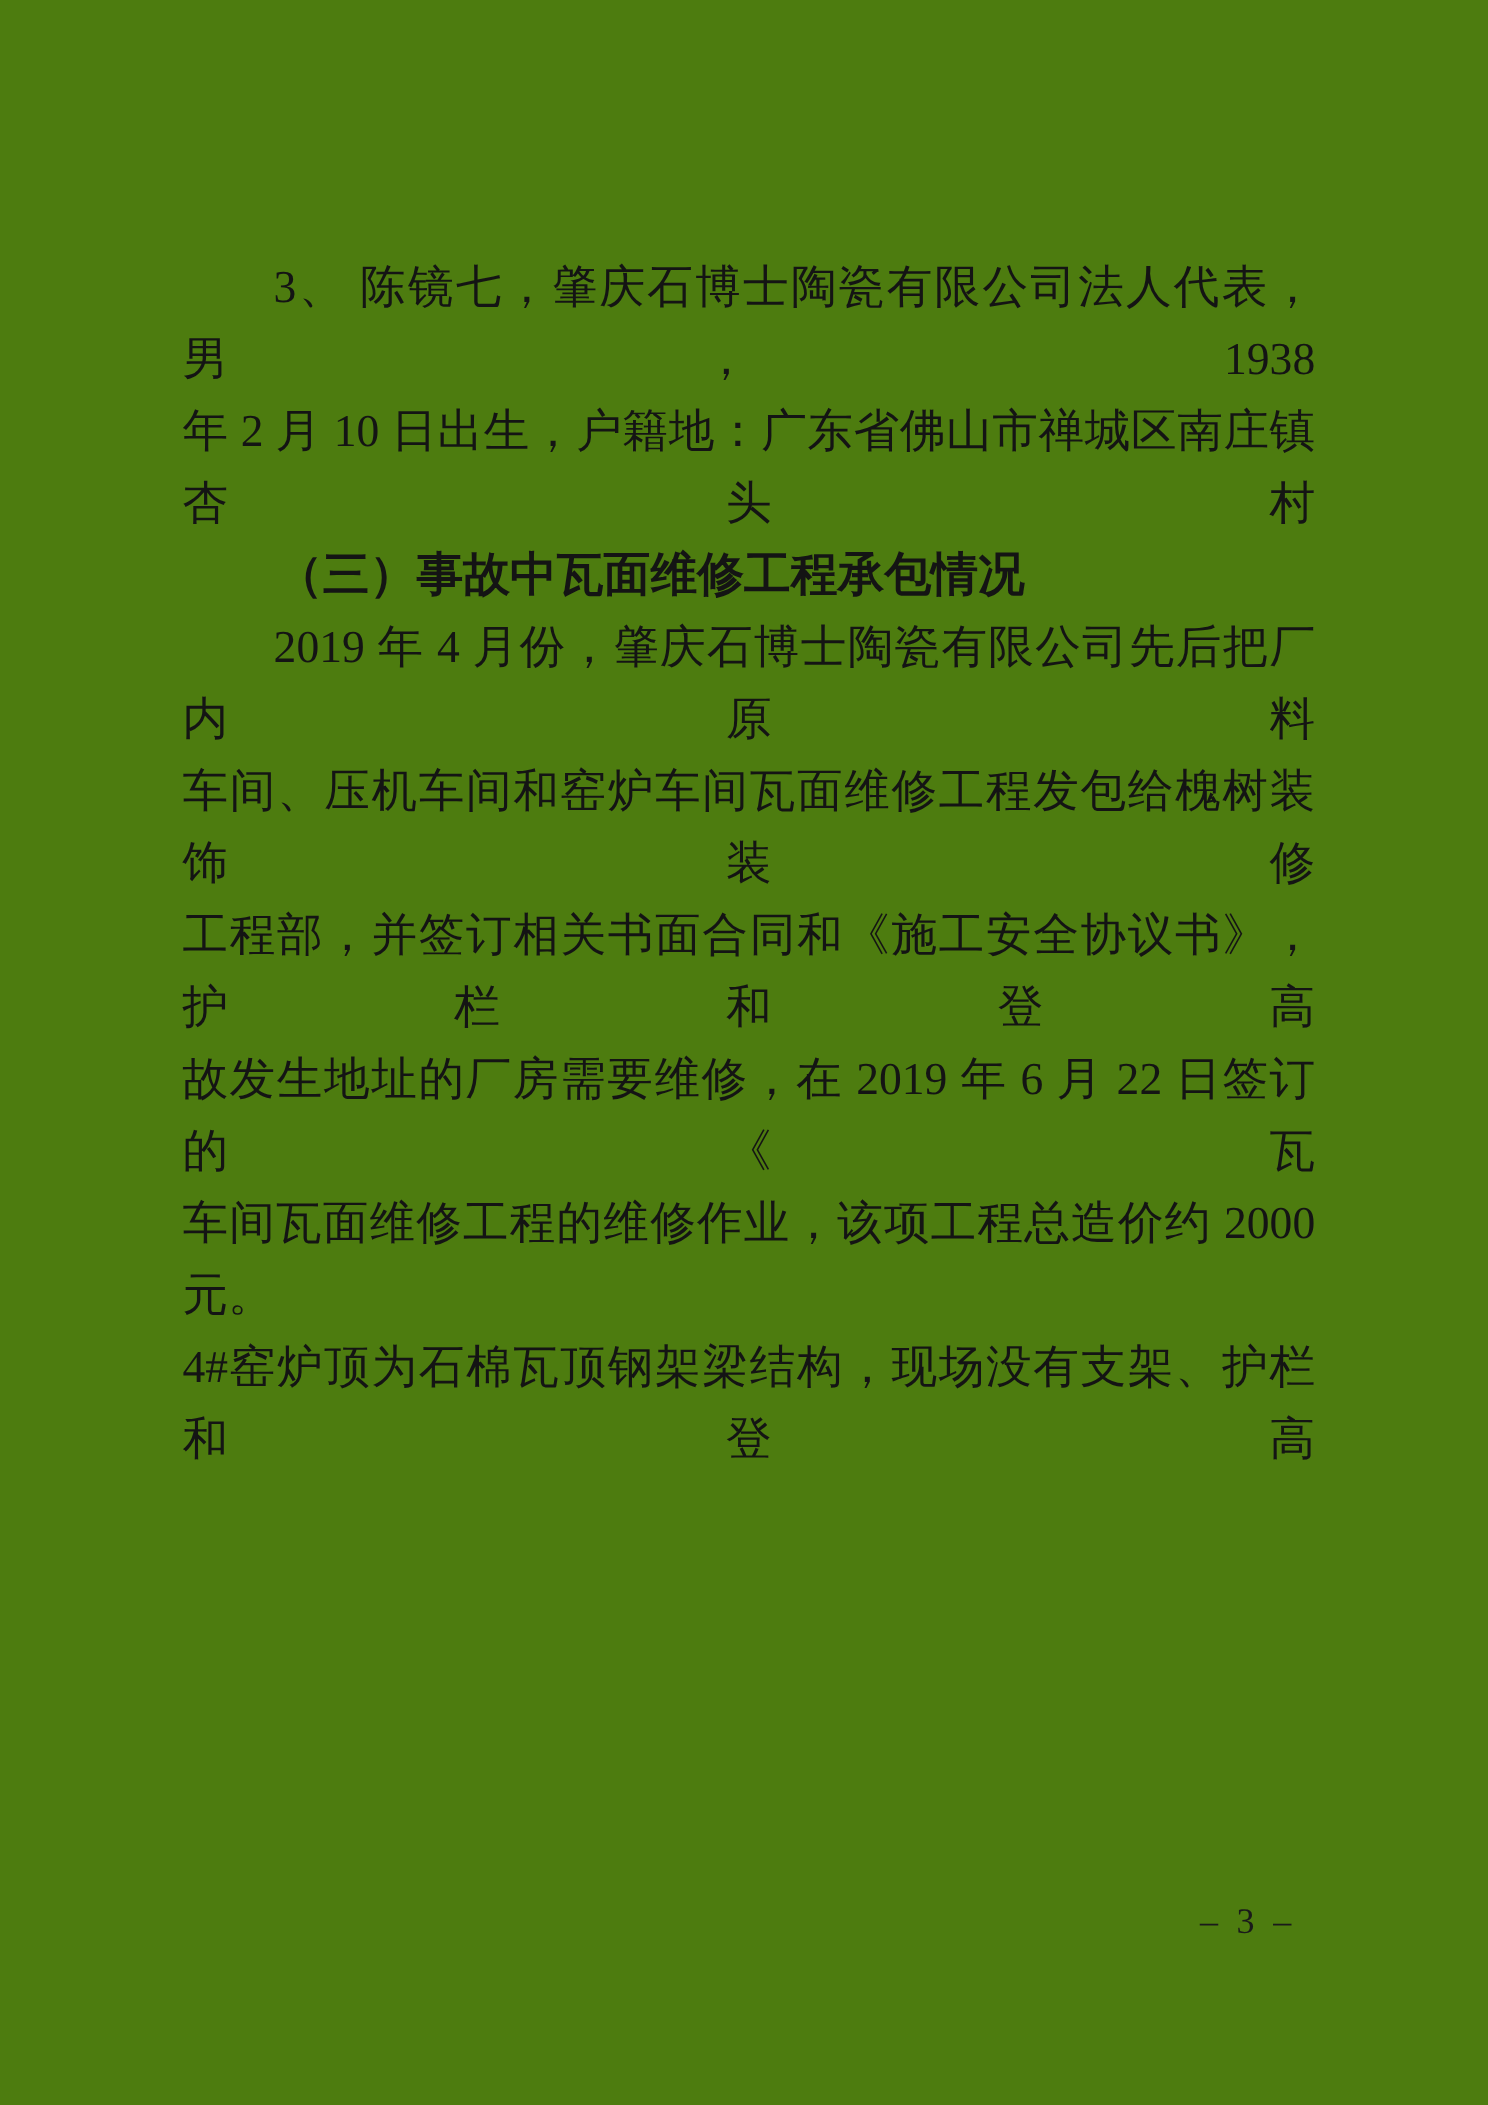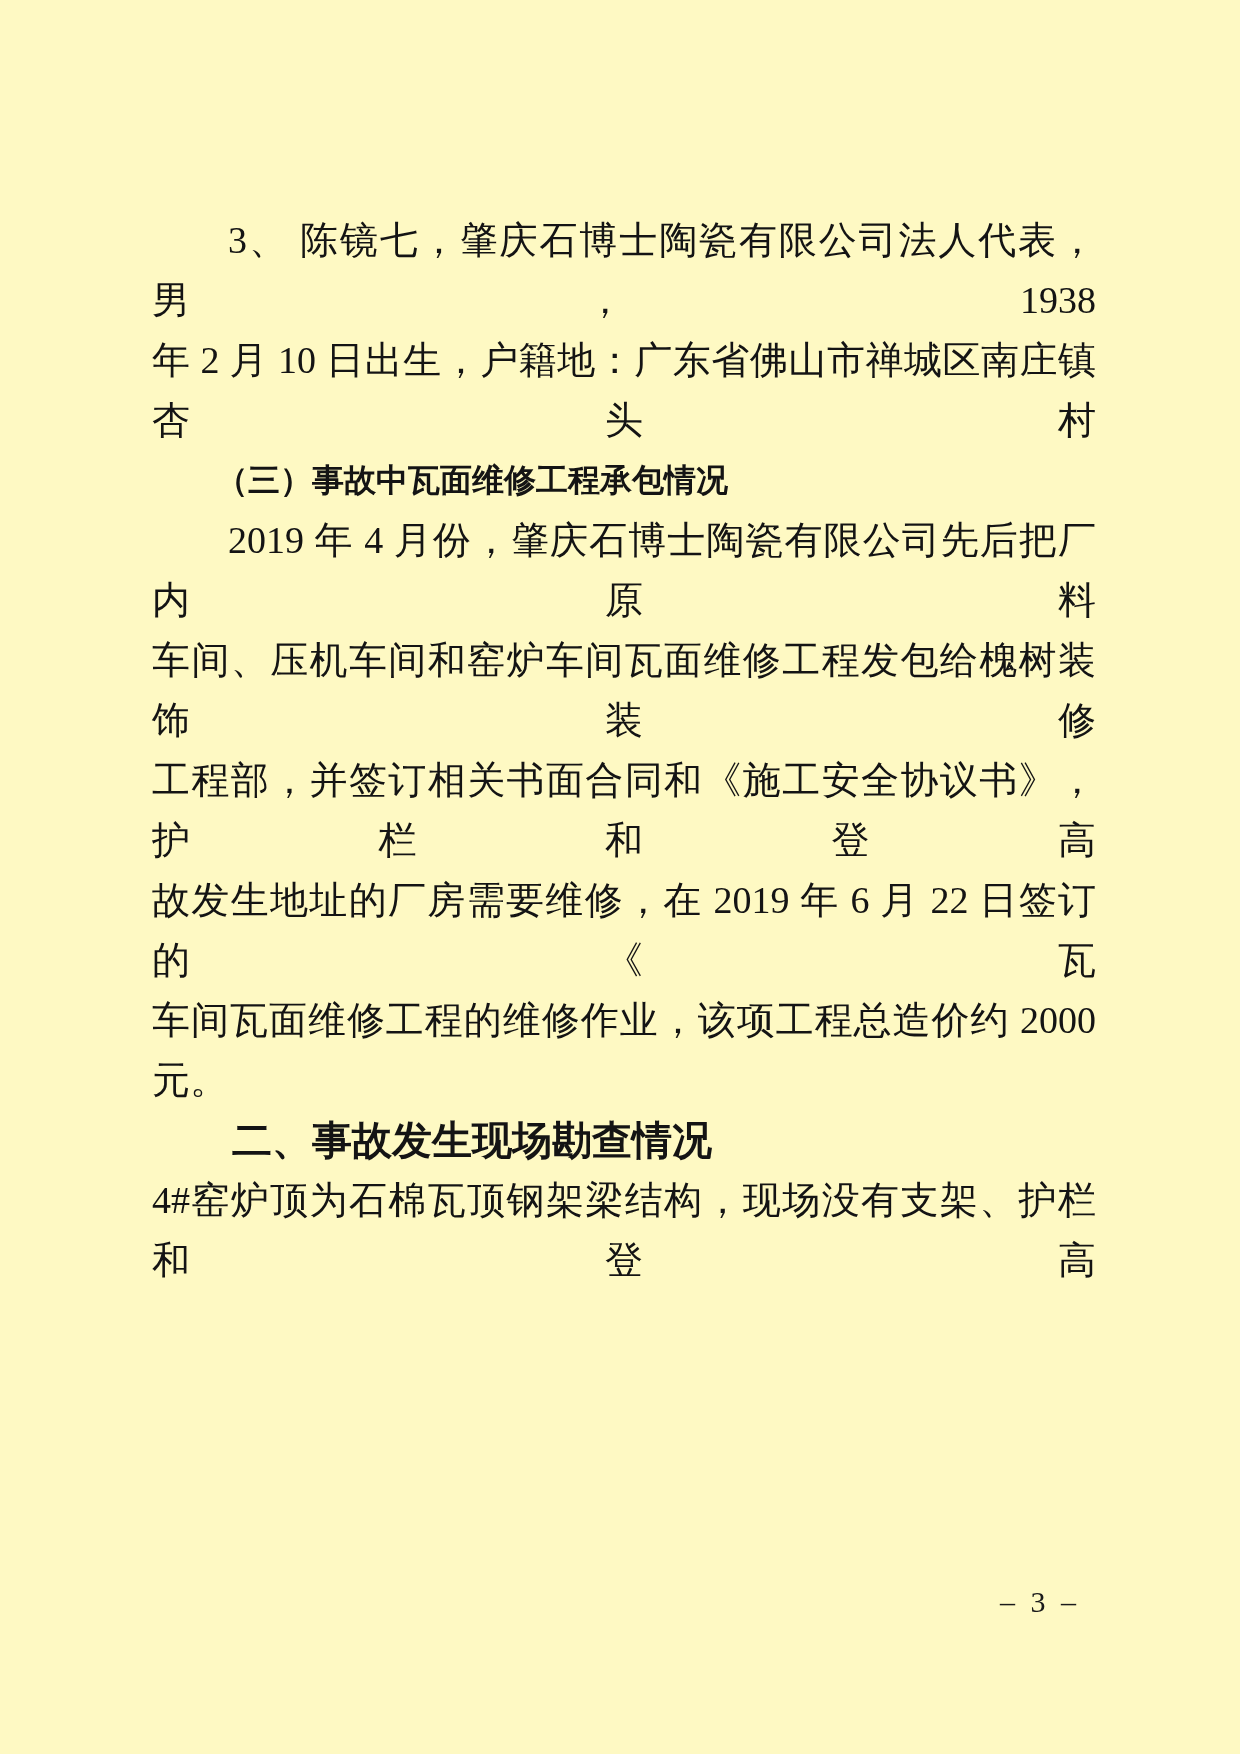--- a/index.html
+++ b/index.html
@@ -4,21 +4,21 @@
 <style>
   html, body {
     margin: 0;
     padding: 0;
     background: #ffffff;
   }
   .page {
     position: relative;
     width: 1240px;
     height: 1754px;
-    background: #fef9c3;
+    background: #4d7c0f;
     color: #141414;
     overflow: hidden;
     font-family: "Liberation Serif", "DejaVu Serif", serif;
   }
   .doc-body {
     position: absolute;
     left: 152px;
     top: 210px;
     width: 944px;
   }
@@ -30,21 +30,21 @@
     text-justify: inter-character;
     white-space: normal;
   }
   .line.last {
     text-align-last: left;
   }
   .indent {
     text-indent: 2em;
   }
   .heading-sub {
-    font-size: 32px;
+    font-size: 39px;
     line-height: 60px;
     font-weight: 700;
     font-family: "Liberation Serif", "DejaVu Serif", serif;
   }
   .heading-main {
     font-size: 40px;
     line-height: 60px;
     font-weight: 700;
     font-family: "Liberation Sans", "DejaVu Sans", sans-serif;
   }
@@ -65,17 +65,16 @@
 <div class="page">
   <main class="doc-body">
       <div class="line indent">3、 陈镜七，肇庆石博士陶瓷有限公司法人代表，男，1938</div>
       <div class="line">年 2 月 10 日出生，户籍地：广东省佛山市禅城区南庄镇杏头村</div>
       <div class="heading-sub indent">（三）事故中瓦面维修工程承包情况</div>
       <div class="line indent">2019 年 4 月份，肇庆石博士陶瓷有限公司先后把厂内原料</div>
       <div class="line">车间、压机车间和窑炉车间瓦面维修工程发包给槐树装饰装修</div>
       <div class="line">工程部，并签订相关书面合同和《施工安全协议书》，护栏和登高</div>
       <div class="line">故发生地址的厂房需要维修，在 2019 年 6 月 22 日签订的《瓦</div>
       <div class="line last">车间瓦面维修工程的维修作业，该项工程总造价约 2000 元。</div>
-      <div class="heading-main indent">二、事故发生现场勘查情况</div>
       <div class="line">4#窑炉顶为石棉瓦顶钢架梁结构，现场没有支架、护栏和登高</div>
     </main>
   <div class="footer-page-number">– 3 –</div>
 </div>
 
 </body></html>

